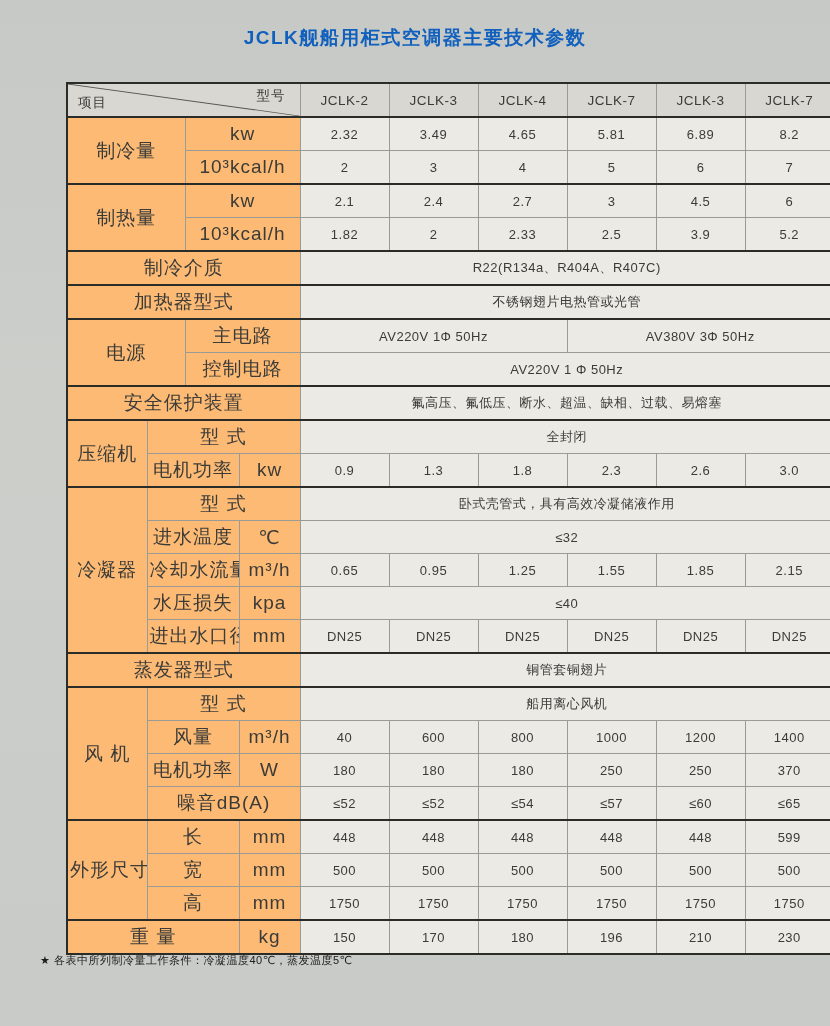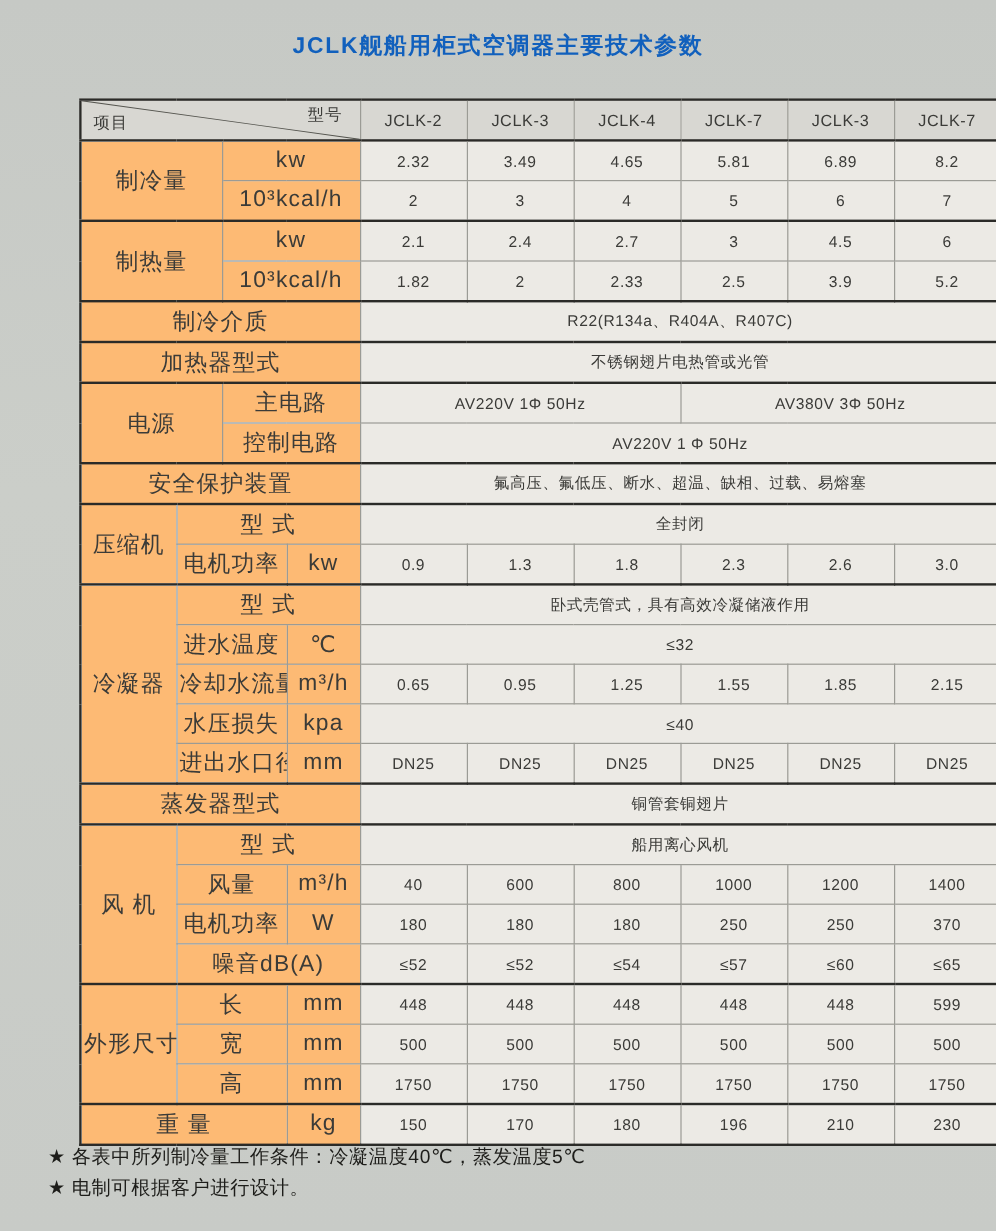--- a/index.html
+++ b/index.html
@@ -50,21 +50,21 @@
     position:relative;
     background:#d8d7d2;
     padding:0;
   }
   td.corner svg{position:absolute;left:0;top:0;width:100%;height:100%;display:block;}
   .corner-left{position:absolute;left:10px;bottom:4px;font-size:13.5px;letter-spacing:1px;}
   .corner-right{position:absolute;right:14px;top:3px;font-size:13.5px;letter-spacing:1px;}
   .notes{
     position:absolute;
     left:40px;top:952px;
-    font-size:16px;
+    font-size:11px;
     color:#1d1d1a;
     line-height:1.62;
     letter-spacing:0.5px;
   }
 </style>
 </head>
 <body>
 
 <div class="title">JCLK舰船用柜式空调器主要技术参数</div>
 
@@ -286,14 +286,13 @@
           <td class="val">196</td>
           <td class="val">210</td>
           <td class="val">230</td>
         </tr>
       </tbody>
   </table>
 </div>
 
 <div class="notes">
   <div>★ 各表中所列制冷量工作条件：冷凝温度40℃，蒸发温度5℃</div>
-  <div>★ 电制可根据客户进行设计。</div>
 </div>
 
 </body></html>

